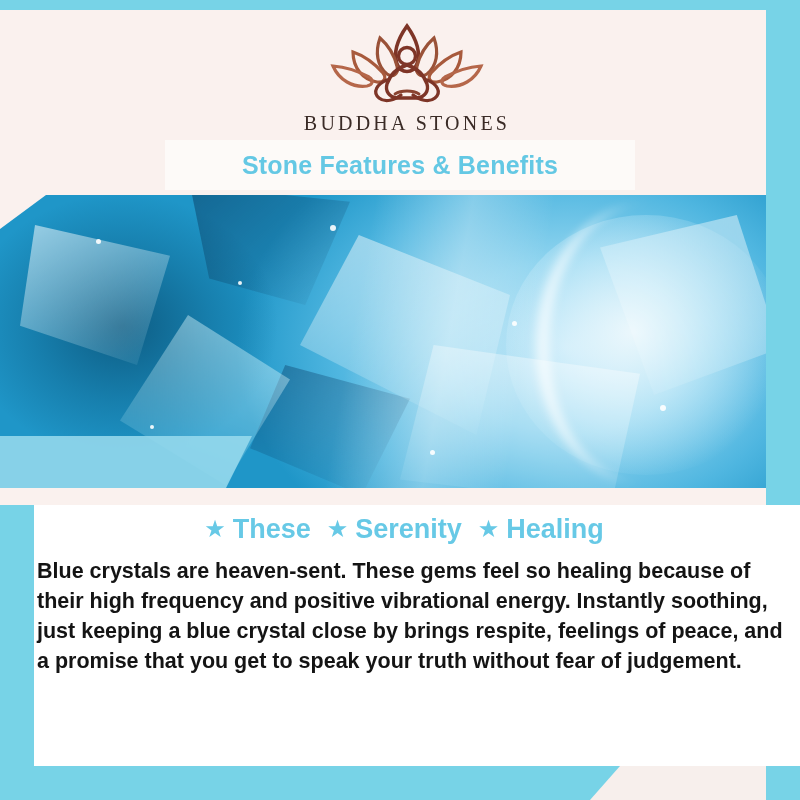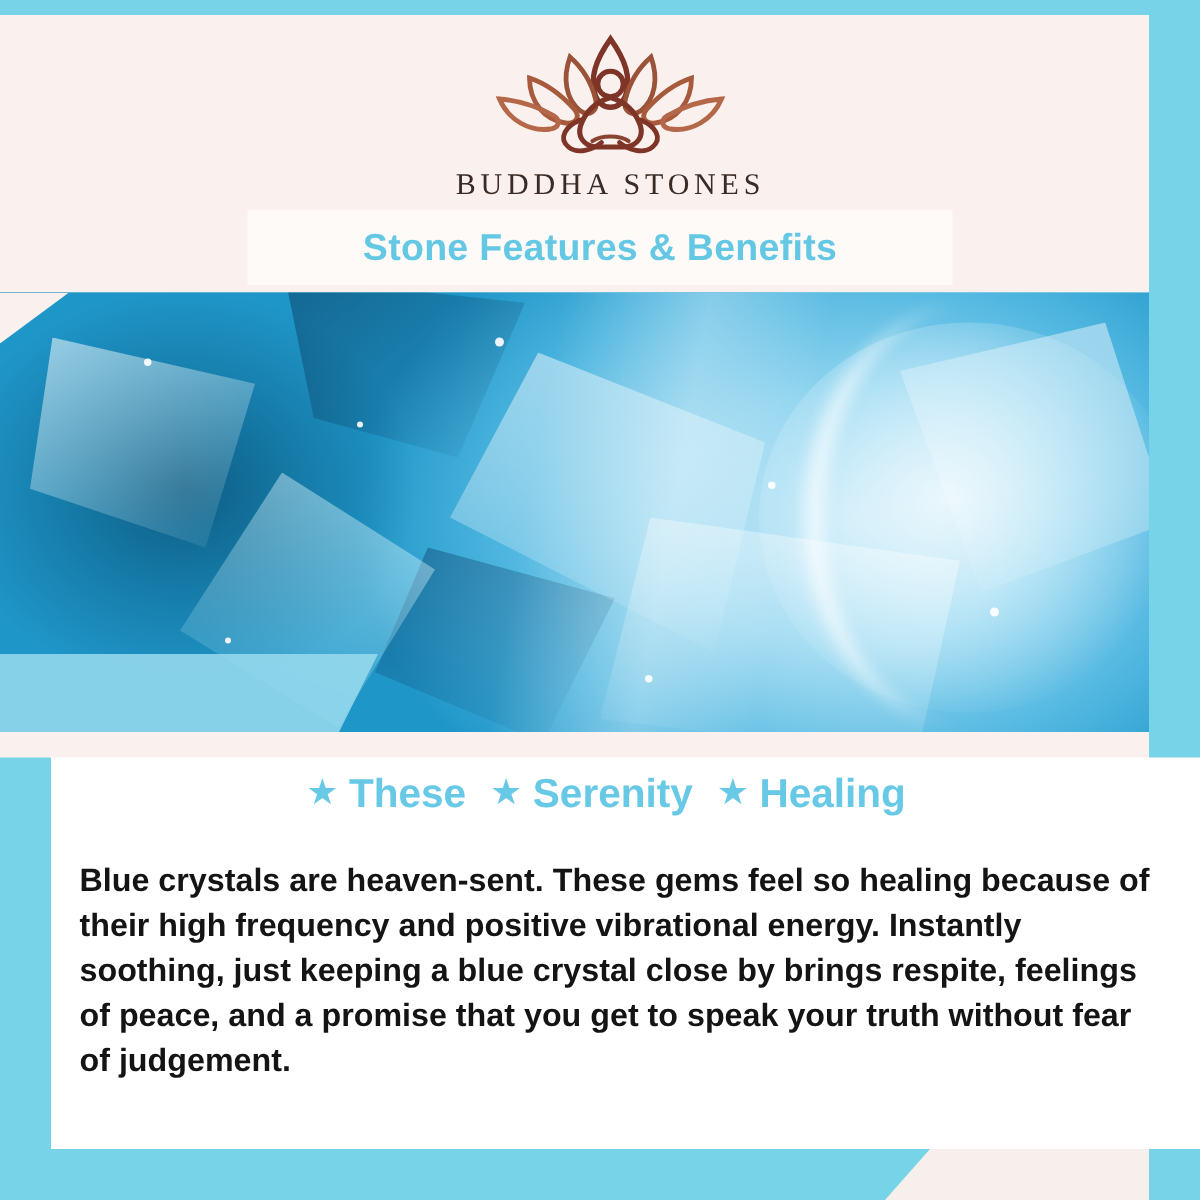--- a/index.html
+++ b/index.html
@@ -82,21 +82,21 @@
   .cream-strip{position:absolute;left:0;top:488px;width:766px;height:17px;background:#faf1ee;}
   .body-card{position:absolute;left:34px;top:505px;width:766px;height:261px;background:#ffffff;}
 
   .keywords{position:absolute;left:34px;top:508px;width:740px;height:42px;
      display:flex;align-items:center;justify-content:center;gap:16px;}
   .kw{display:flex;align-items:center;gap:7px;color:#67c9e6;font-size:27px;font-weight:bold;}
   .kw .star{font-size:24px;line-height:1;color:#67c9e6;}
 
   .paragraphs{position:absolute;left:37px;top:556px;width:748px;color:#141414;
      font-size:21.5px;line-height:30px;font-weight:600;}
-  .paragraphs p{margin:16px;}
+  .paragraphs p{margin:0;}
 </style>
 </head>
 <body>
 
 <div id="poster">
 
   <div class="frame-top"></div>
   <div class="frame-right"></div>
   <div class="frame-left"></div>
   <div class="frame-left-notch"></div>

